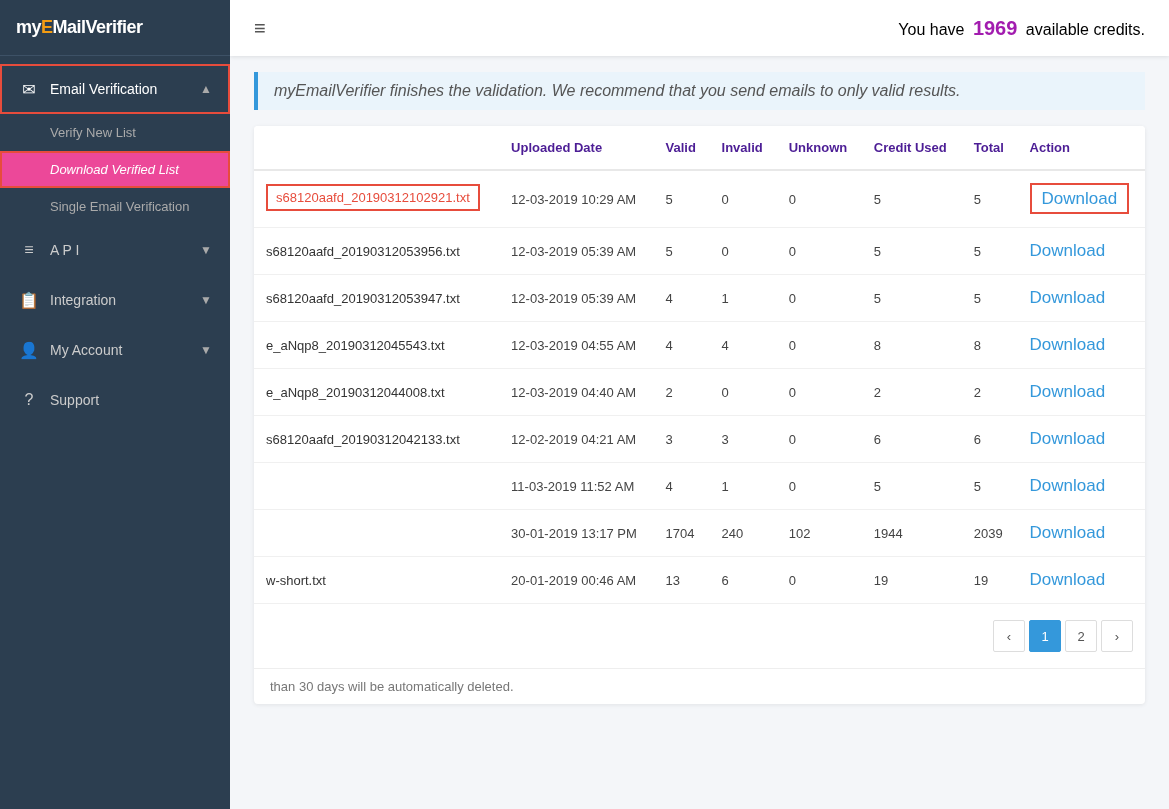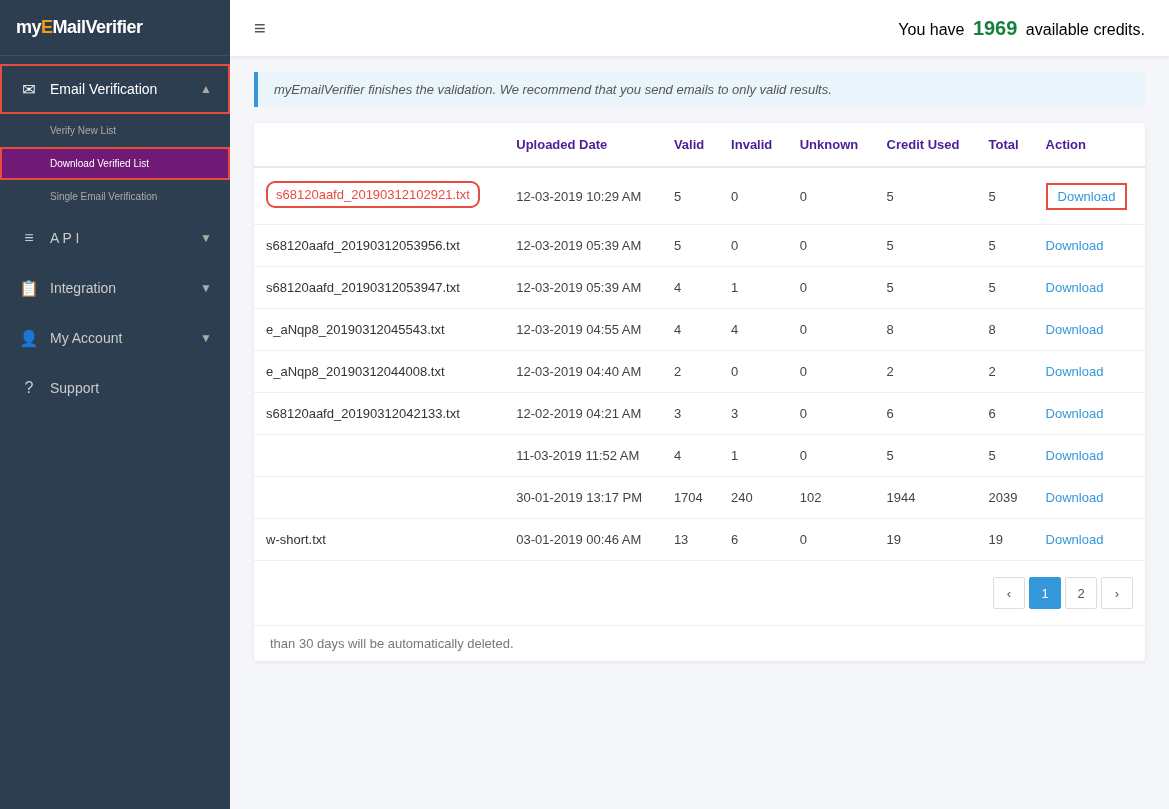--- a/index.html
+++ b/index.html
@@ -56,29 +56,30 @@
       justify-content: center;
       font-size: 16px;
     }
     .nav-item .nav-label { flex: 1; }
     .nav-item .nav-chevron { font-size: 12px; color: #aaa; }
 
     .nav-sub-item {
       padding: 9px 16px 9px 48px;
       cursor: pointer;
       color: #aaa;
-      font-size: 10px;
+      font-size: 13px;
       display: flex;
       align-items: center;
       border: 2px solid transparent;
     }
     .nav-sub-item.active-sub {
       border: 2px solid #e74c3c;
       color: #fff;
-      background: #701a75;
+      background: #ec4899;
+      font-style: italic;
     }
 
     
     .main-area {
       flex: 1;
       display: flex;
       flex-direction: column;
       overflow: hidden;
     }
     .top-bar {
@@ -96,21 +97,21 @@
     .content-area {
       flex: 1;
       overflow-y: auto;
       padding: 16px 24px;
     }
     .notice-bar {
       background: #eaf4fb;
       border-left: 4px solid #3498db;
       padding: 10px 16px;
       margin-bottom: 16px;
-      font-size: 13px;
+      font-size: 16px;
       color: #555;
       font-style: italic;
     }
 
     .table-wrapper {
       background: #fff;
       border-radius: 4px;
       box-shadow: 0 1px 4px rgba(0,0,0,0.08);
       overflow: hidden;
     }
@@ -138,32 +139,31 @@
       padding: 13px 12px;
       color: #444;
       font-size: 13px;
     }
     .filename-cell {
       color: #333;
       max-width: 220px;
       overflow: hidden;
       text-overflow: ellipsis;
       white-space: nowrap;
-      border-radius: 9px;
     }
     .filename-cell.highlighted {
       border: 2px solid #e74c3c;
       color: #e74c3c;
       padding: 4px 8px;
       display: inline-block;
     }
     .download-link {
       color: #3498db;
       cursor: pointer;
-      font-size: 13px;
+      font-size: 17px;
       text-decoration: none;
     }
     .download-link.highlighted-dl {
       border: 2px solid #e74c3c;
       padding: 4px 10px;
       color: #3498db;
     }
 
     
     .pagination-area {
@@ -248,21 +248,21 @@
       <span class="nav-label">Support</span>
     </div>
   </nav>
 </aside>
 
 <div class="main-area">
   <div class="top-bar">
     <span class="hamburger-icon">≡</span>
     <div>
       <span>You have</span>
-      <strong style="font-size:20px; color:#15803d; margin: 0 4px;">1969</strong>
+      <strong style="font-size:20px; color:#a21caf; margin: 0 4px;">1969</strong>
       <span>available credits.</span>
     </div>
   </div>
 
   <div class="content-area">
     <div class="notice-bar">
       <span>myEmailVerifier finishes the validation. We recommend that you send emails to only valid results.</span>
     </div>
 
     <div class="table-wrapper">
@@ -355,21 +355,21 @@
               <td>30-01-2019 13:17 PM</td>
               <td>1704</td>
               <td>240</td>
               <td>102</td>
               <td>1944</td>
               <td>2039</td>
               <td><a class="download-link">Download</a></td>
             </tr>
             <tr>
               <td class="filename-cell">w-short.txt</td>
-              <td>03-01-2019 00:46 AM</td>
+              <td>20-01-2019 00:46 AM</td>
               <td>13</td>
               <td>6</td>
               <td>0</td>
               <td>19</td>
               <td>19</td>
               <td><a class="download-link">Download</a></td>
             </tr>
           </tbody>
       </table>
 

